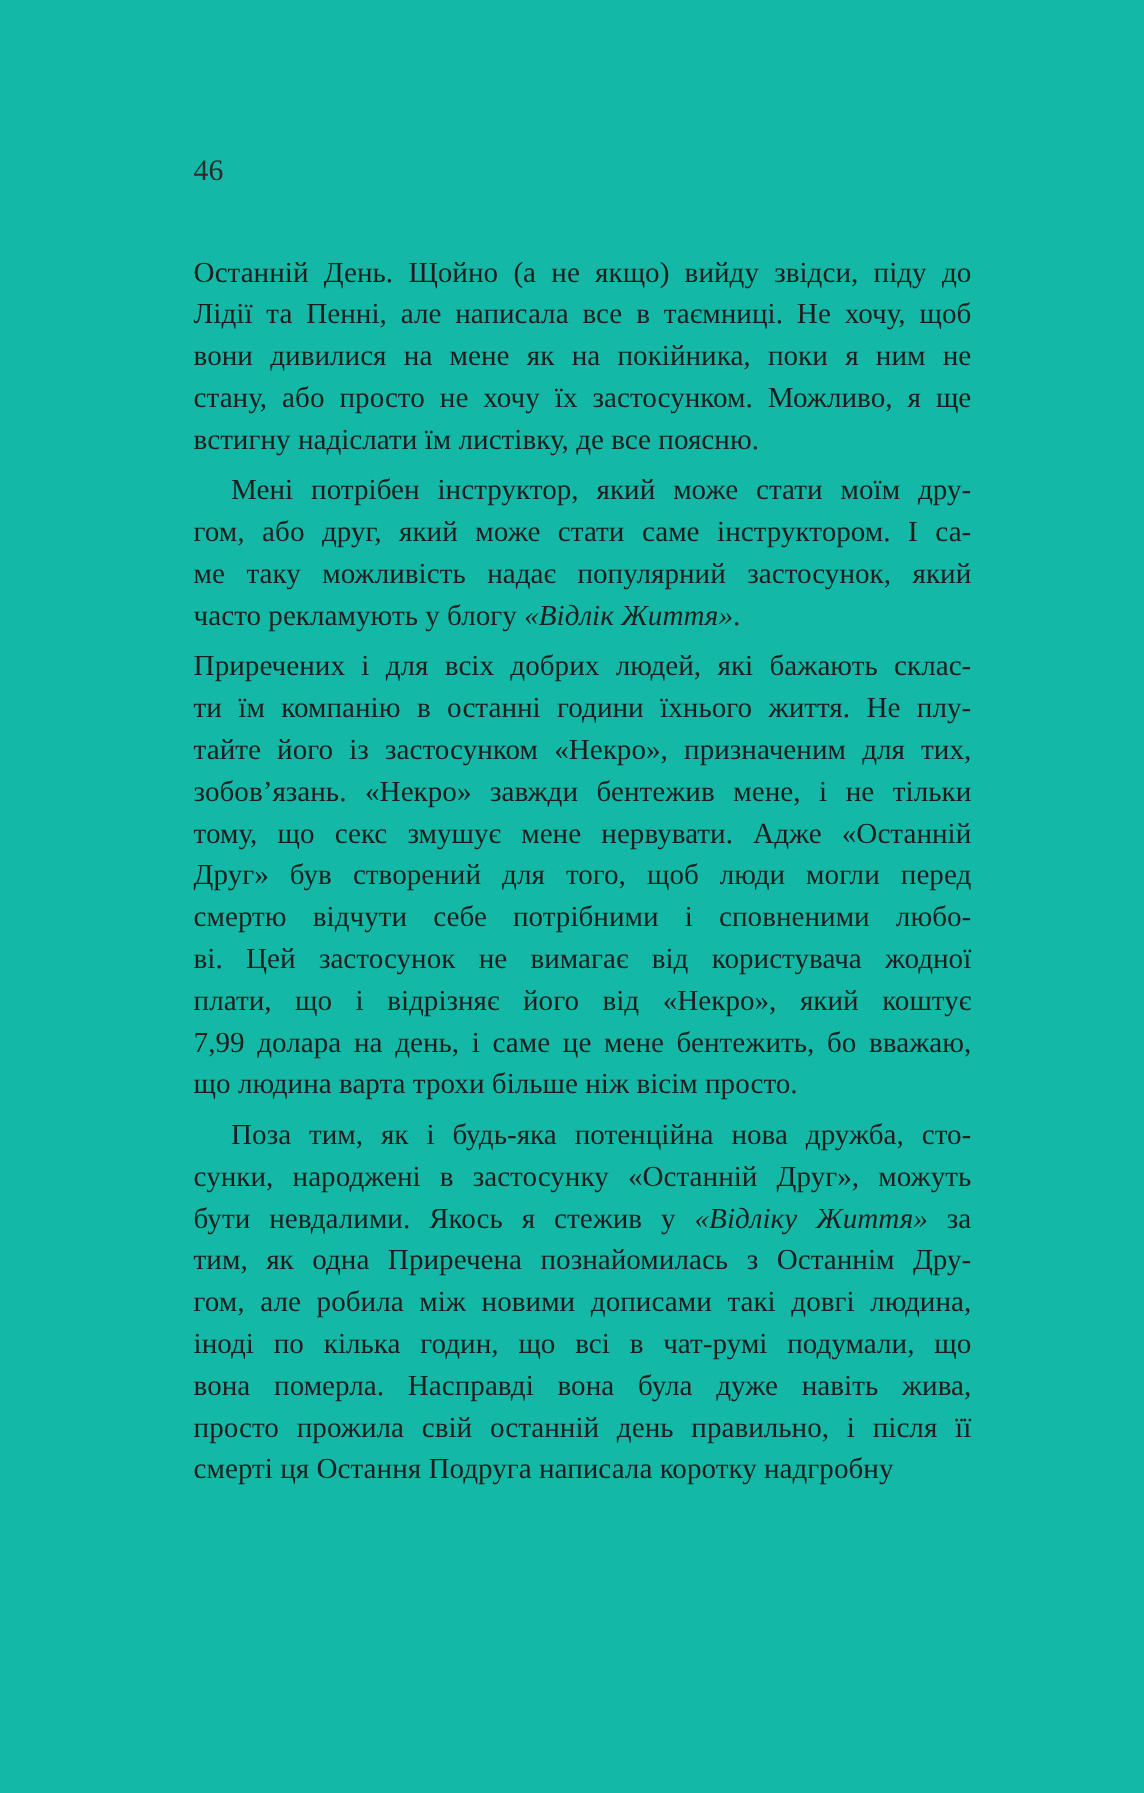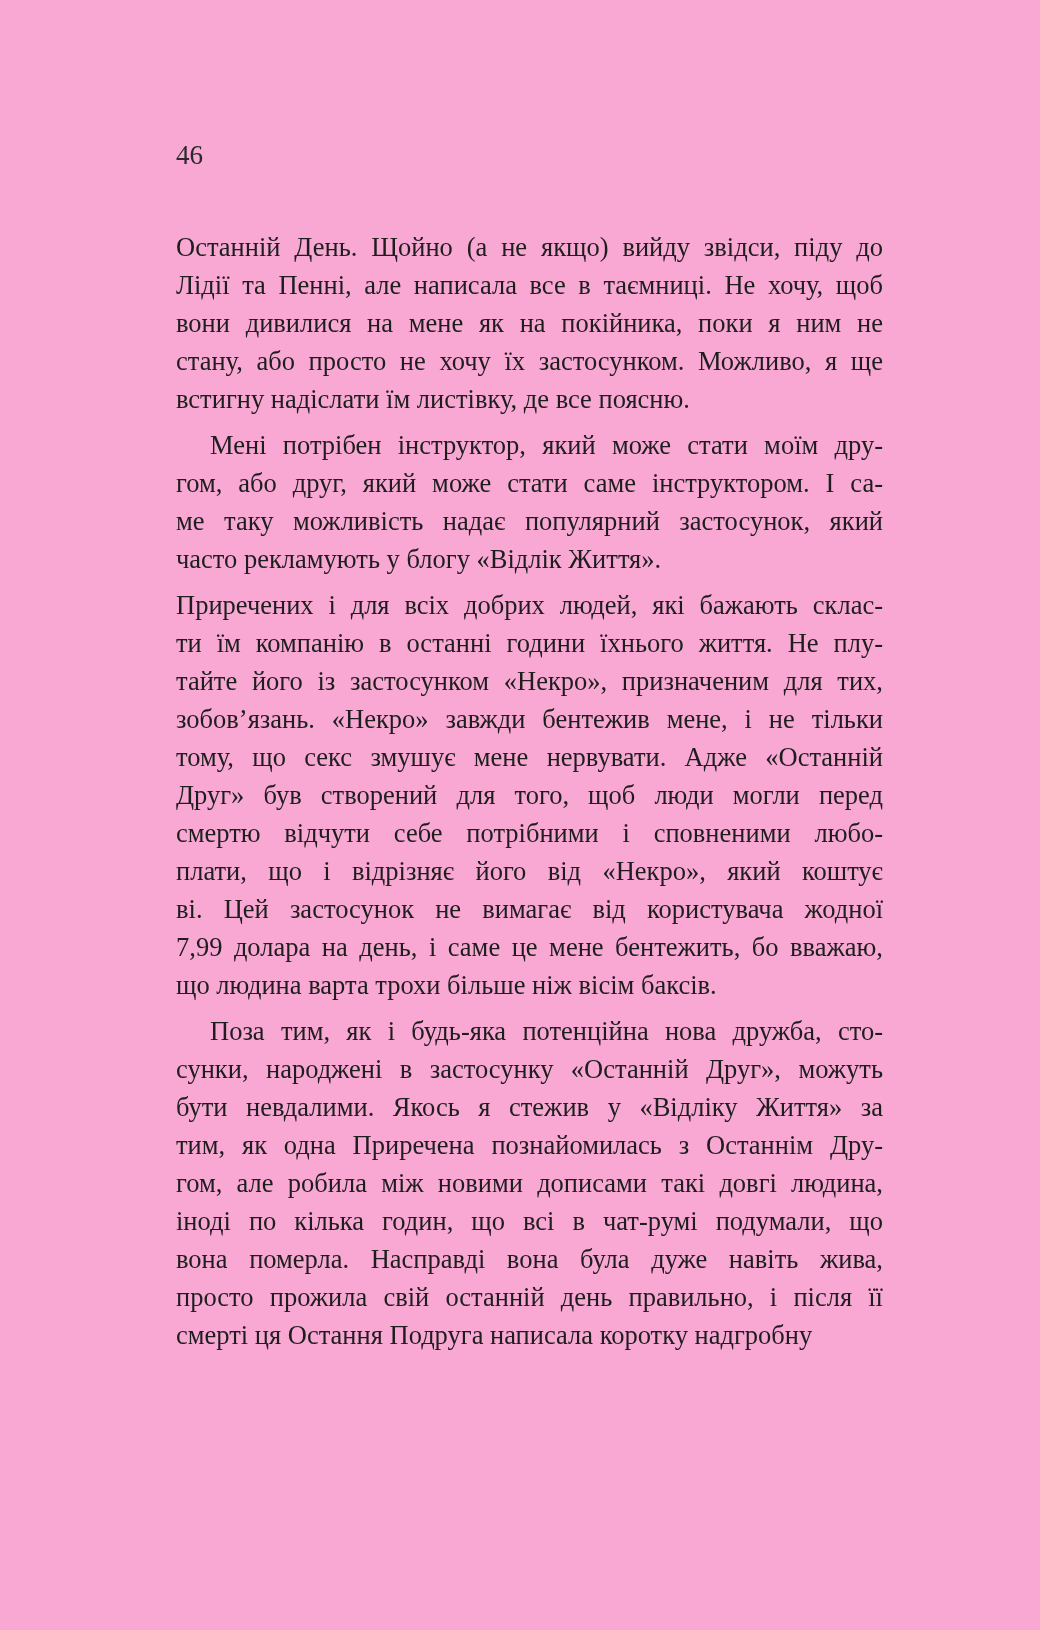--- a/index.html
+++ b/index.html
@@ -4,21 +4,21 @@
 <style>
   html, body {
     margin: 0;
     padding: 0;
     background: #ffffff;
   }
   .page {
     position: relative;
     width: 1040px;
     height: 1630px;
-    background: #f9a8d4;
+    background: #14b8a6;
     color: #1e1e1e;
     font-family: "Liberation Serif", "DejaVu Serif", serif;
     overflow: hidden;
   }
   .page-number {
     position: absolute;
     left: 176px;
     top: 140px;
     font-size: 27px;
     line-height: 30px;
@@ -42,20 +42,21 @@
     text-align-last: justify;
     white-space: normal;
   }
   .line.last {
     text-align-last: left;
   }
   .line.indent {
     padding-left: 34px;
   }
   .italic {
+    font-style: italic;
   }
 </style>
 </head>
 <body>
 
 <div class="page">
   <div class="page-number">46</div>
   <div class="body-text">
       <div class="paragraph">
         <div class="line"><span>Останній День. Щойно (а не якщо) вийду звідси, піду до</span></div>
@@ -71,24 +72,24 @@
         <div class="line last"><span>часто рекламують у блогу </span><span class="italic">«Відлік Життя»</span><span>.</span></div>
       </div>
       <div class="paragraph">
         <div class="line"><span>Приречених і для всіх добрих людей, які бажають склас-</span></div>
         <div class="line"><span>ти їм компанію в останні години їхнього життя. Не плу-</span></div>
         <div class="line"><span>тайте його із застосунком «Некро», призначеним для тих,</span></div>
         <div class="line"><span>зобов’язань. «Некро» завжди бентежив мене, і не тільки</span></div>
         <div class="line"><span>тому, що секс змушує мене нервувати. Адже «Останній</span></div>
         <div class="line"><span>Друг» був створений для того, щоб люди могли перед</span></div>
         <div class="line"><span>смертю відчути себе потрібними і сповненими любо-</span></div>
+        <div class="line"><span>ві. Цей застосунок не вимагає від користувача жодної</span></div>
         <div class="line"><span>плати, що і відрізняє його від «Некро», який коштує</span></div>
-        <div class="line"><span>ві. Цей застосунок не вимагає від користувача жодної</span></div>
         <div class="line"><span>7,99 долара на день, і саме це мене бентежить, бо вважаю,</span></div>
-        <div class="line last"><span>що людина варта трохи більше ніж вісім баксів.</span></div>
+        <div class="line last"><span>що людина варта трохи більше ніж вісім просто.</span></div>
       </div>
       <div class="paragraph">
         <div class="line indent"><span>Поза тим, як і будь-яка потенційна нова дружба, сто-</span></div>
         <div class="line"><span>сунки, народжені в застосунку «Останній Друг», можуть</span></div>
         <div class="line"><span>бути невдалими. Якось я стежив у </span><span class="italic">«Відліку Життя»</span><span> за</span></div>
         <div class="line"><span>тим, як одна Приречена познайомилась з Останнім Дру-</span></div>
         <div class="line"><span>гом, але робила між новими дописами такі довгі людина,</span></div>
         <div class="line"><span>іноді по кілька годин, що всі в чат-румі подумали, що</span></div>
         <div class="line"><span>вона померла. Насправді вона була дуже навіть жива,</span></div>
         <div class="line"><span>просто прожила свій останній день правильно, і після її</span></div>

